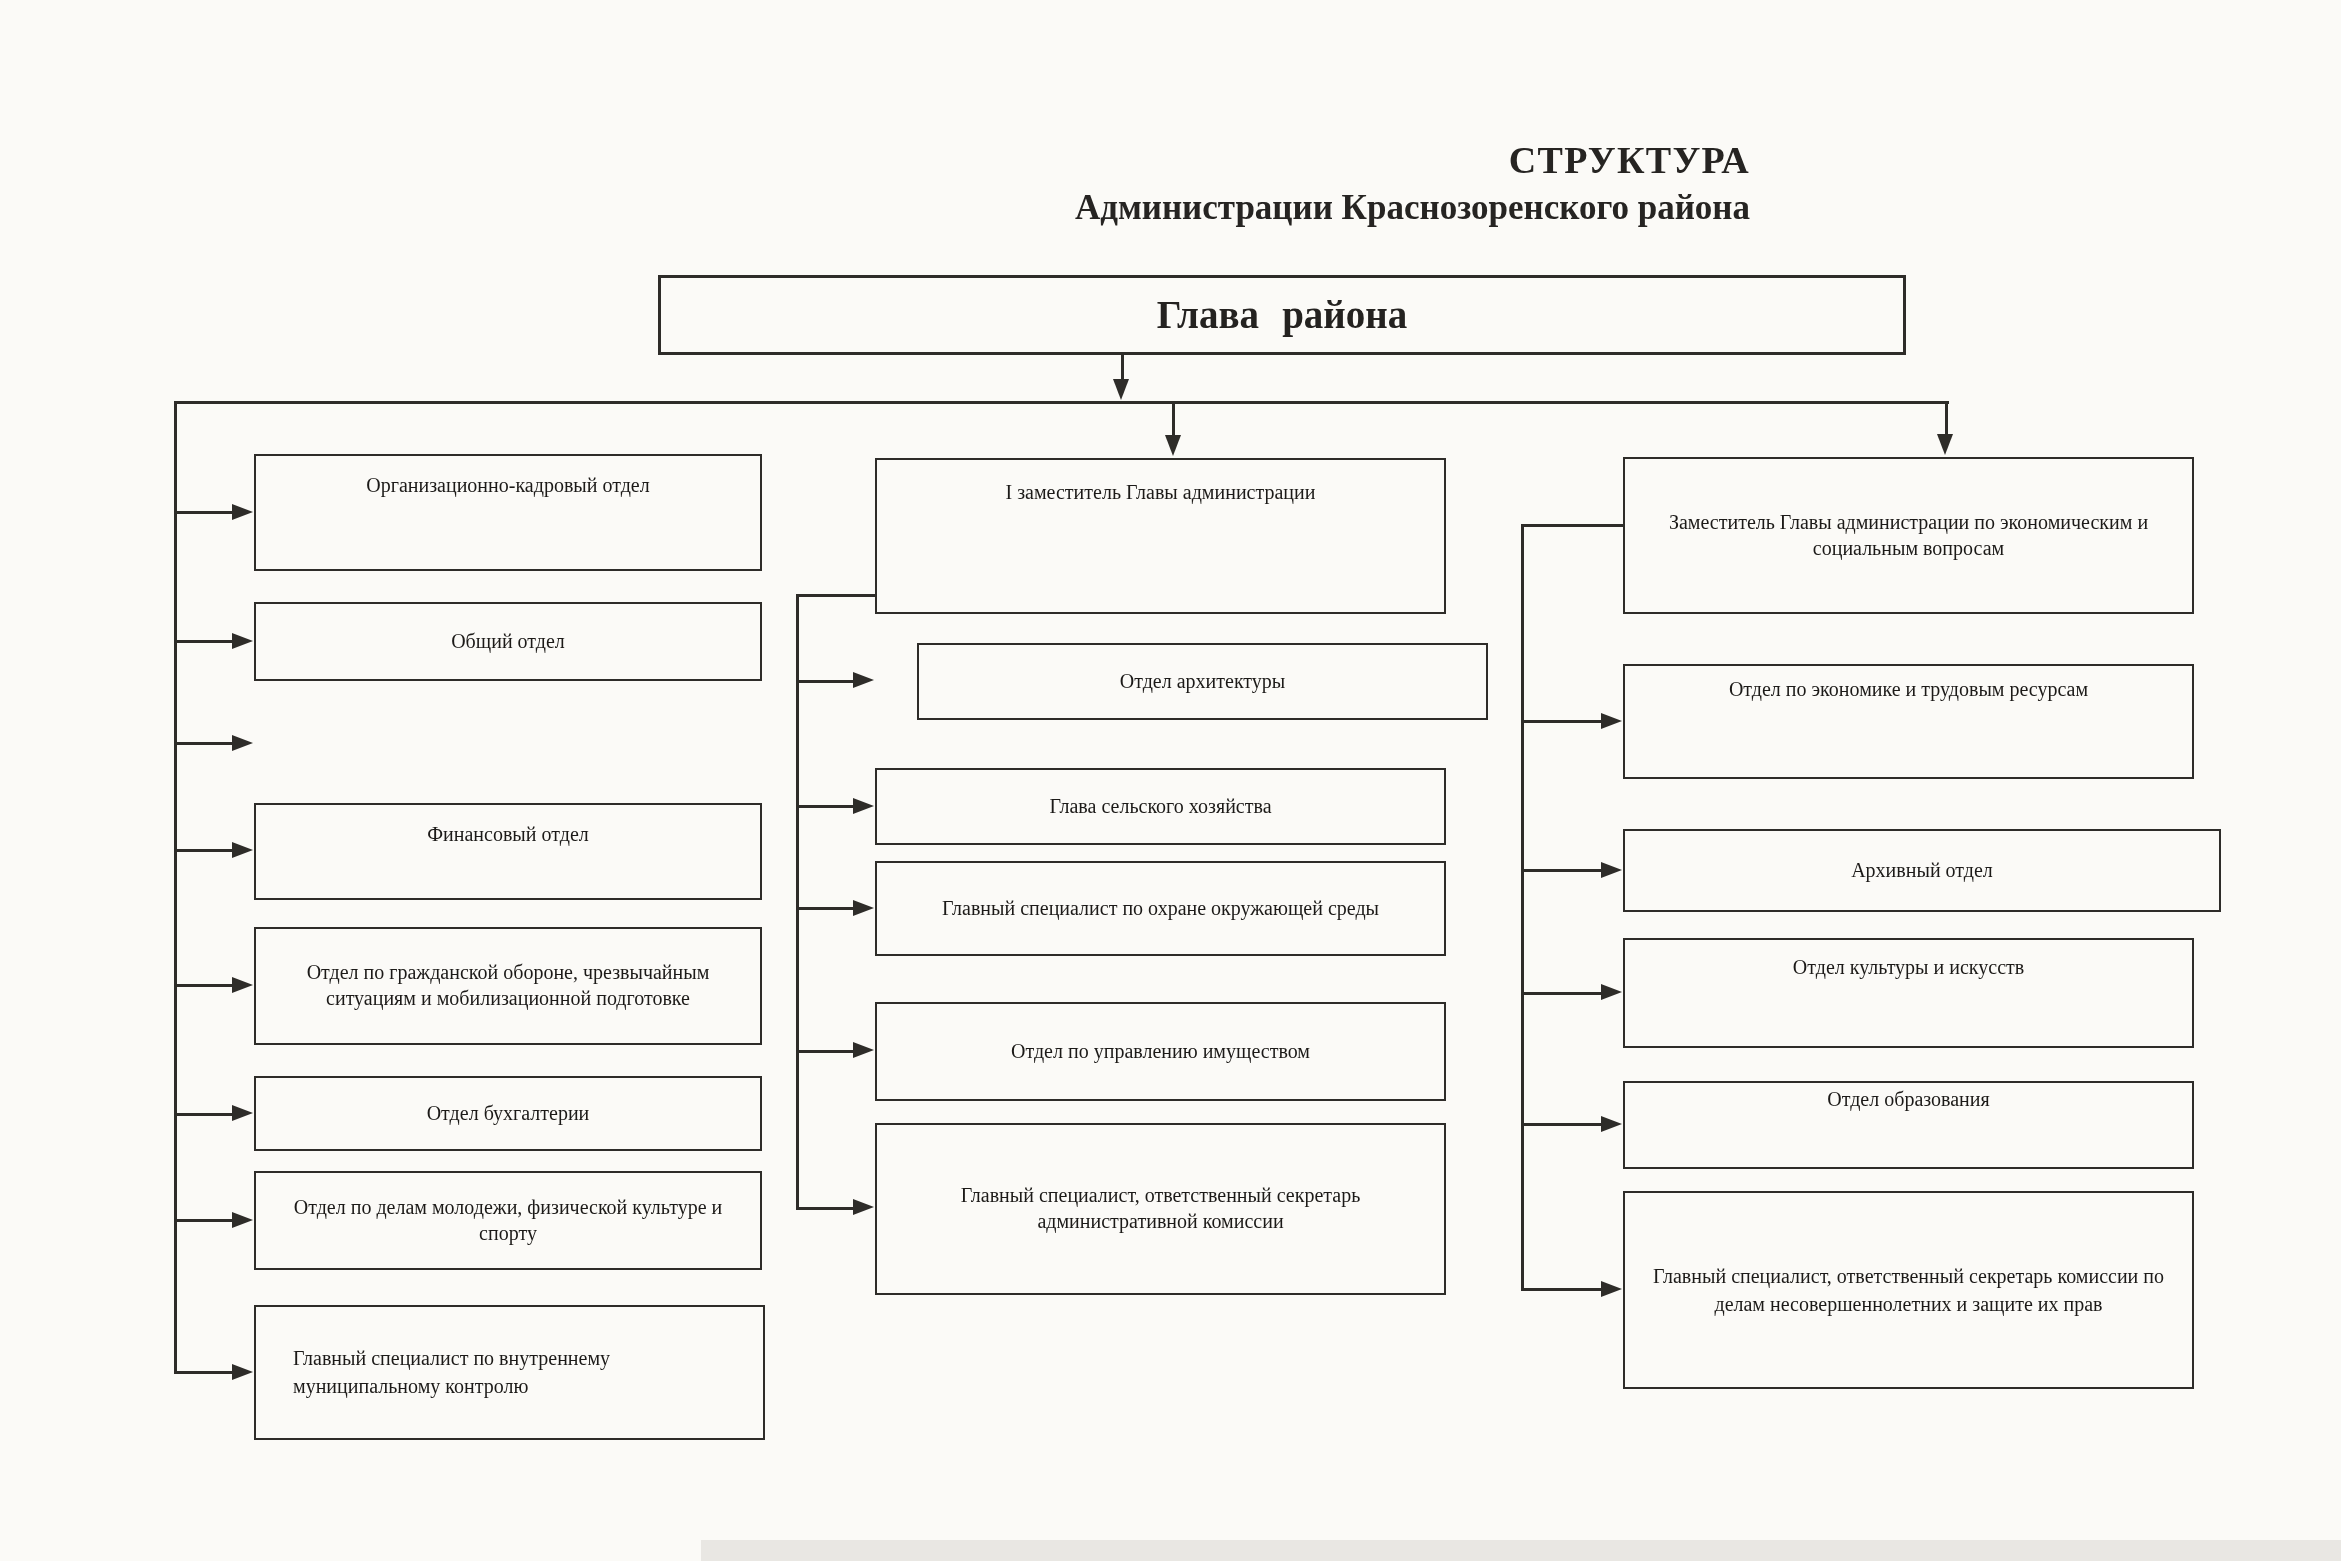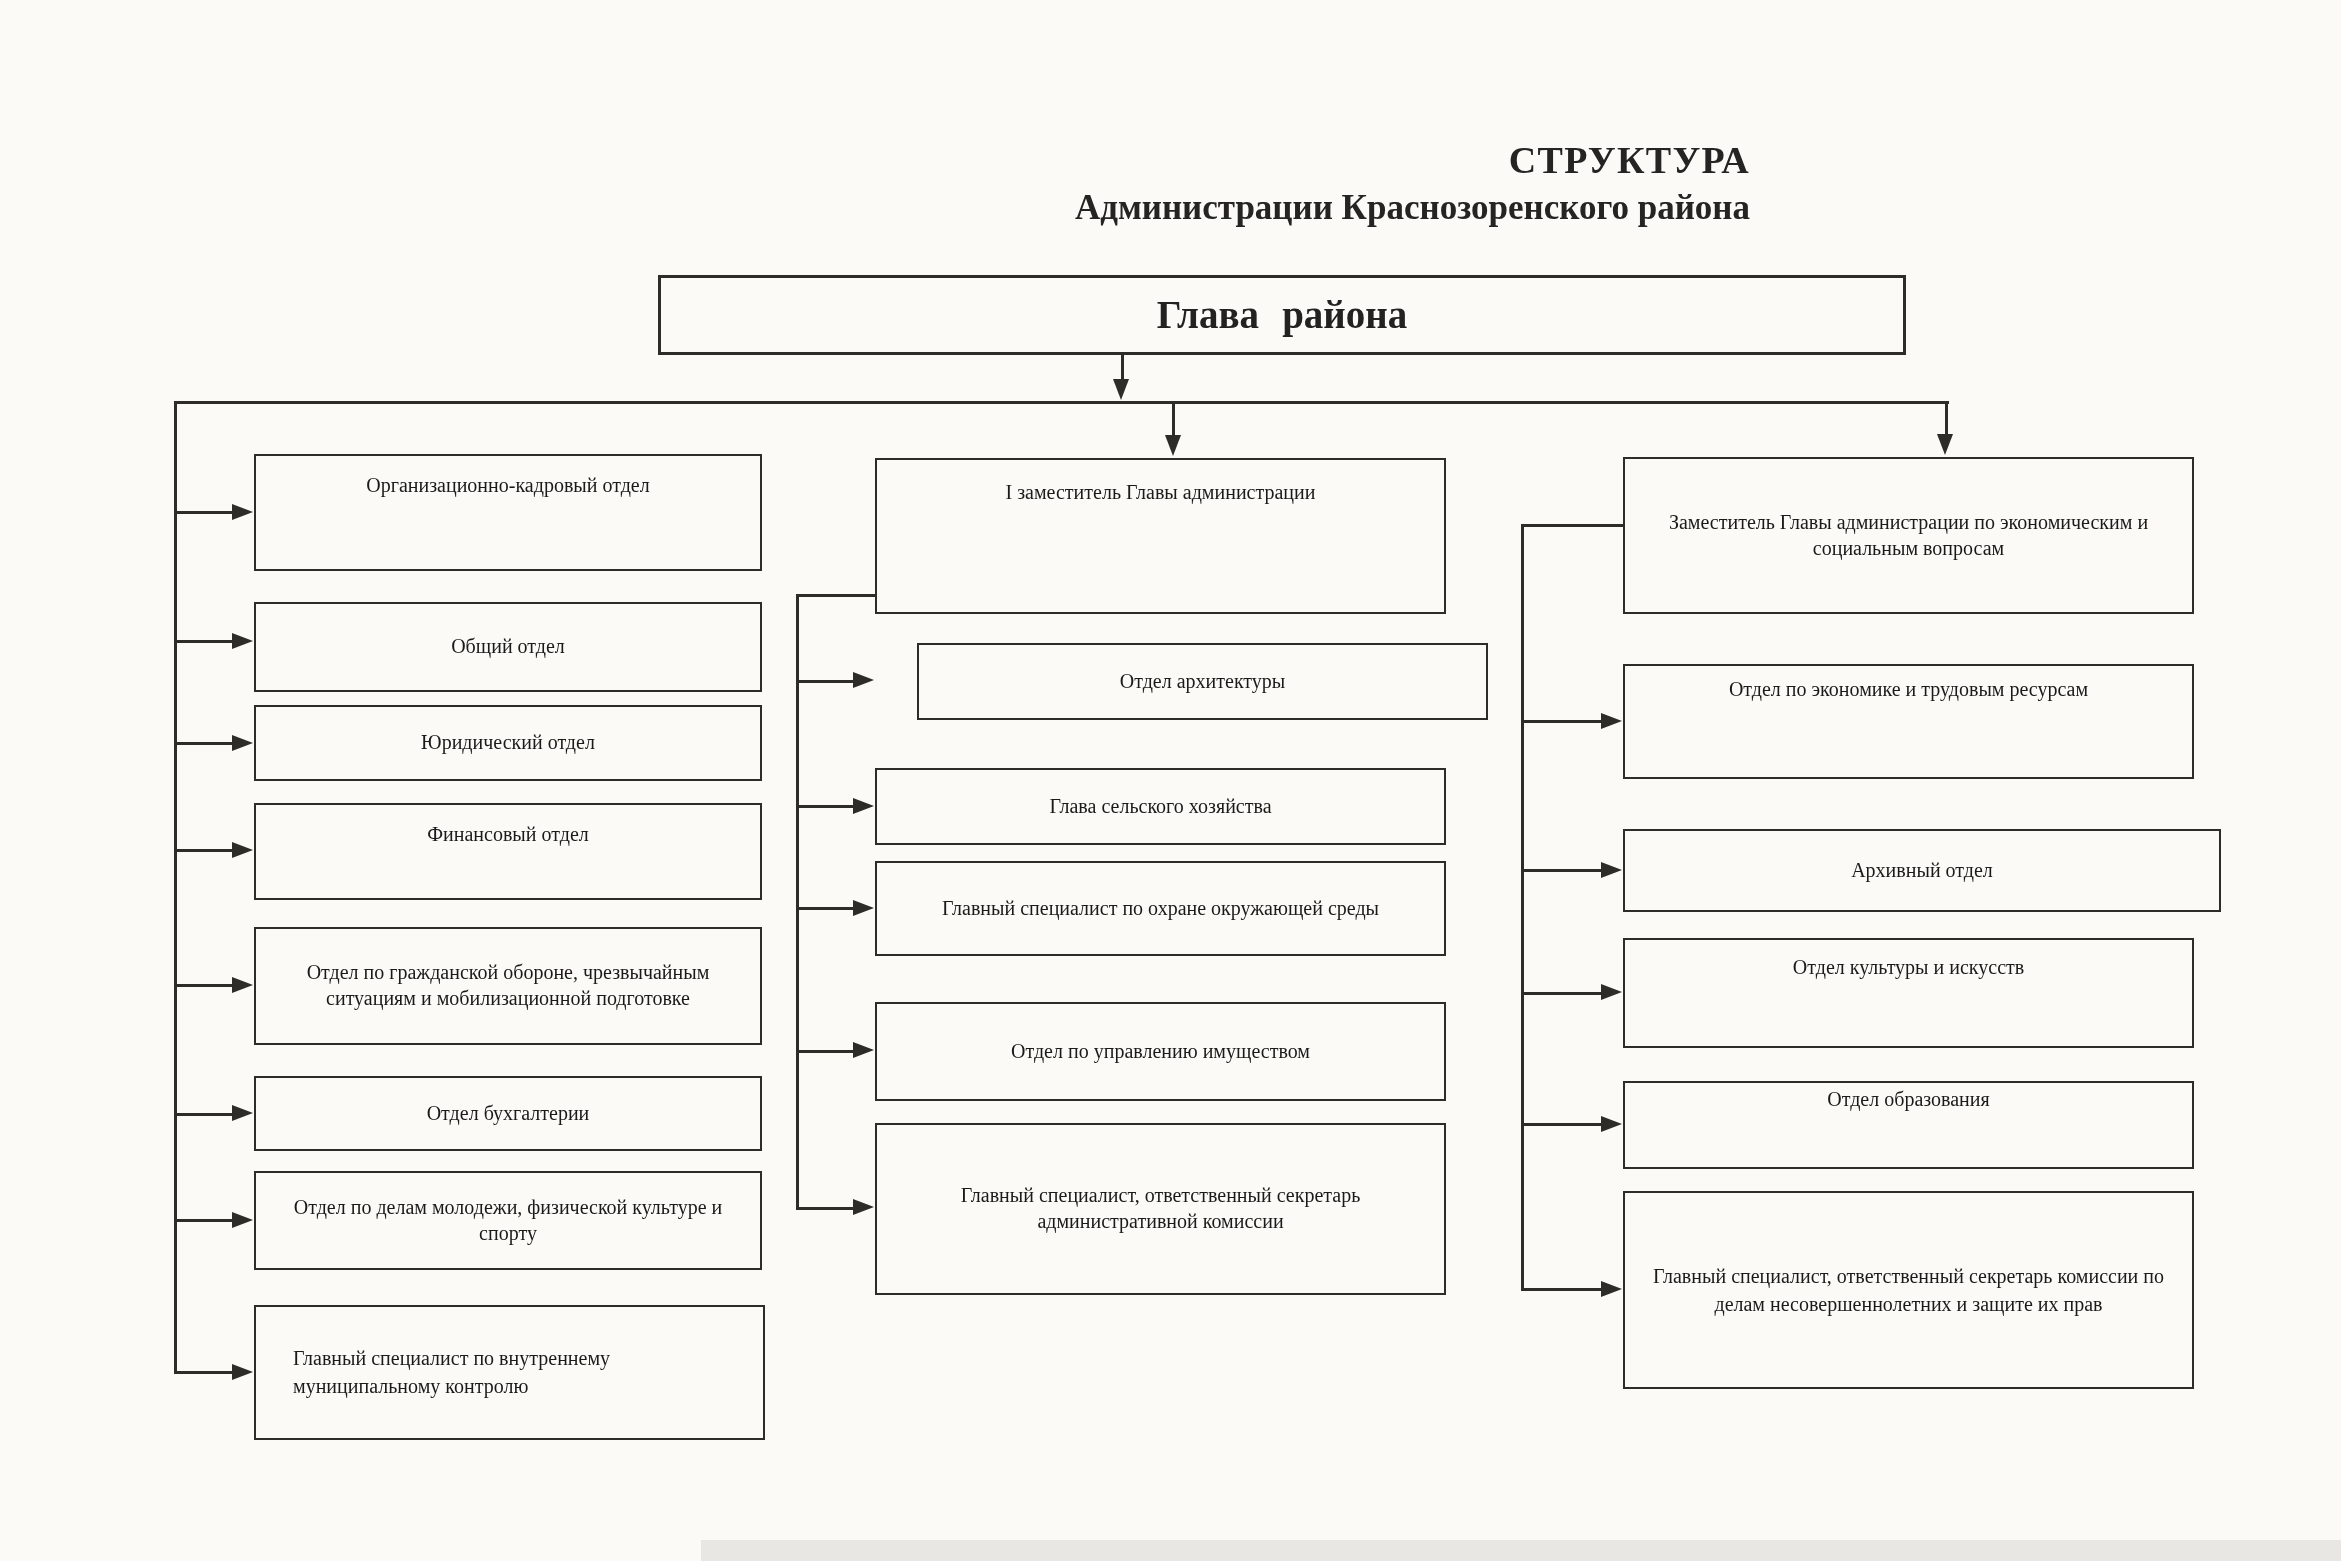--- a/index.html
+++ b/index.html
@@ -72,22 +72,21 @@
 
   <div class="vline" style="left:174px;top:401px;height:973px;"></div>
 
   <div class="vline" style="left:1172px;top:402px;height:36px;"></div>
   <div class="arr-d" style="left:1165px;top:435px;"></div>
 
   <div class="vline" style="left:1945px;top:402px;height:34px;"></div>
   <div class="arr-d" style="left:1937px;top:434px;"></div>
 
   <div class="box top" style="left:254px;top:454px;width:508px;height:117px;padding-top:17.4px;">Организационно-кадровый отдел</div>
-  <div class="box" style="left:254px;top:602px;width:508px;height:90px;">Общий отдел</div>
-  <div class="box" style="left:254px;top:705px;width:508px;height:76px;">Юридический отдел</div>
+  <div class="box" style="left:254px;top:602px;width:508px;height:79px;">Общий отдел</div>
   <div class="box top" style="left:254px;top:803px;width:508px;height:97px;padding-top:17.4px;">Финансовый отдел</div>
   <div class="box" style="left:254px;top:927px;width:508px;height:118px;">Отдел по гражданской обороне, чрезвычайным ситуациям и мобилизационной подготовке</div>
   <div class="box" style="left:254px;top:1076px;width:508px;height:75px;">Отдел бухгалтерии</div>
   <div class="box" style="left:254px;top:1171px;width:508px;height:99px;">Отдел по делам молодежи, физической культуре и спорту</div>
   <div class="box left-text" style="left:254px;top:1305px;width:511px;height:135px;line-height:1.38;">Главный специалист по внутреннему муниципальному контролю</div>
 
   <div class="hline" style="left:175px;top:511px;width:60px;"></div>
   <div class="arr-r" style="left:232px;top:504px;"></div>
   <div class="hline" style="left:175px;top:640px;width:60px;"></div>
   <div class="arr-r" style="left:232px;top:633px;"></div>

